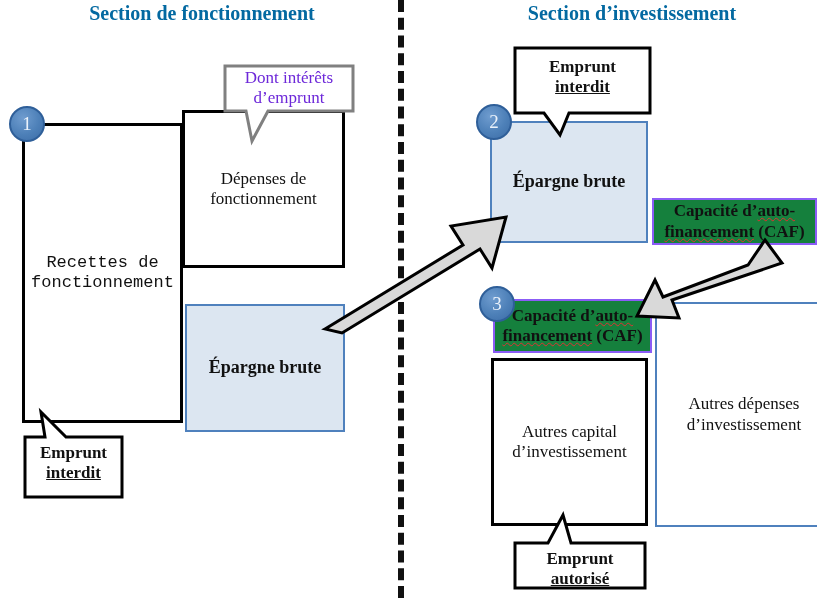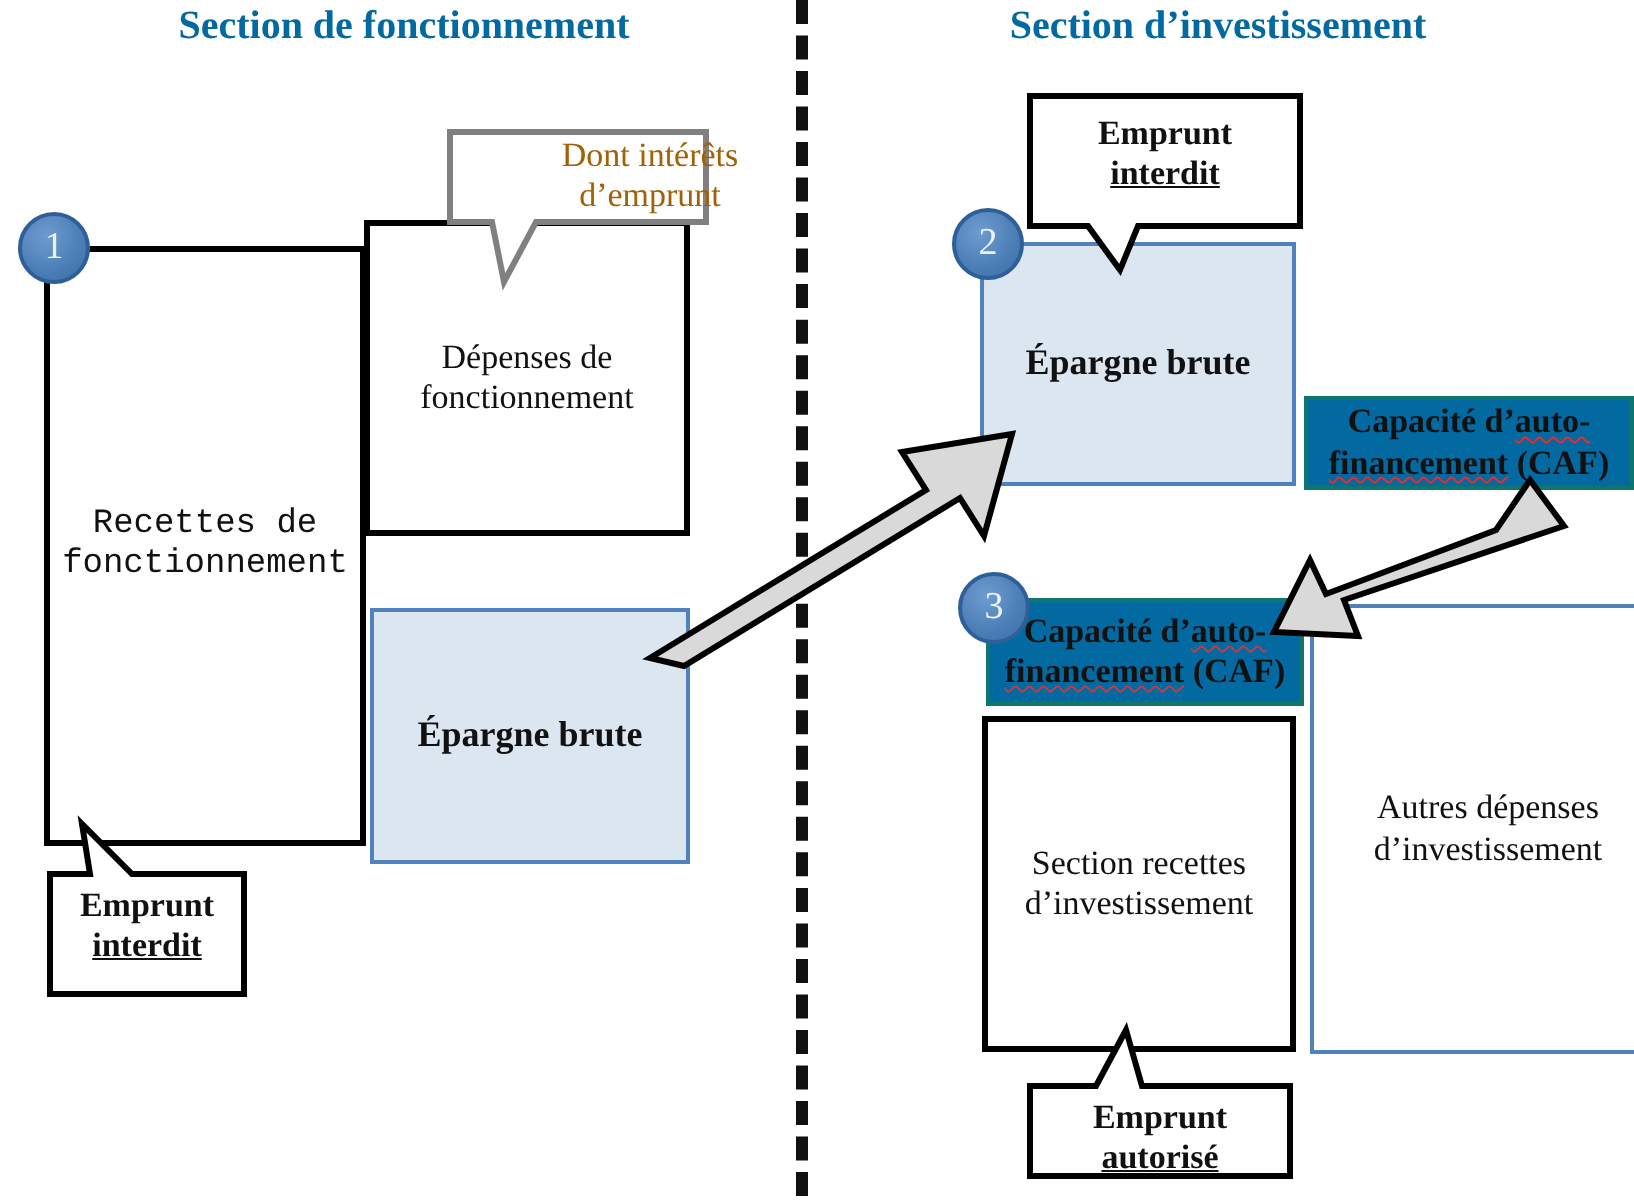--- a/index.html
+++ b/index.html
@@ -21,21 +21,21 @@
     position: absolute;
     font-family: "Liberation Serif", "DejaVu Serif", serif;
     font-weight: bold;
     font-size: 20px;
     color: #0369a1;
     text-align: center;
     white-space: nowrap;
     letter-spacing: 0px;
   }
   #title-left  { left: 22px;  top: 2px;  width: 360px; }
-  #title-right { left: 424px; top: 2px;  width: 370px; }
+  #title-right { left: 447px; top: 2px;  width: 370px; }
 
   
   #divider {
     position: absolute;
     left: 398px;
     top: 0px;
     width: 0px;
     height: 598px;
     border-left: 6px dashed #111111;
   }
@@ -56,22 +56,22 @@
     border: 3px solid #000000;
     font-size: 17px;
   }
   .box-lightblue {
     background: #dce6f1;
     border: 2px solid #4f81bd;
     font-weight: bold;
     font-size: 18px;
   }
   .box-midblue {
-    background: #0369a1;
-    border: 2px solid #0f766e;
+    background: #15803d;
+    border: 2px solid #8b5cf6;
     font-weight: bold;
     font-size: 17px;
   }
   .box-blueoutline {
     background: #ffffff;
     border: 2px solid #4f81bd;
     font-size: 17px;
   }
   .box-inner { padding: 0 6px; }
 
@@ -116,23 +116,22 @@
     z-index: 25;
     text-align: center;
     font-family: "Liberation Serif", "DejaVu Serif", serif;
     font-weight: bold;
     font-size: 17px;
     color: #111111;
     line-height: 1.15;
   }
   .callout-label.gray {
     font-weight: normal;
-    color: #a16207;
-    font-size: 17px;
-    margin-left: 36px;
+    color: #6d28d9;
+    font-size: 17px;
   }
 </style>
 </head>
 <body>
 
 <div id="stage">
 
   <div class="section-title" id="title-left">Section de fonctionnement</div>
   <div class="section-title" id="title-right">Section d’investissement</div>
 
@@ -170,21 +169,21 @@
 
   <div class="box box-midblue" id="box-caf-bottom" style="left:493px; top:299px; width:159px; height:54px;">
     <div class="box-inner">
       <span>Capacité d’</span><span class="squiggle">auto-</span><br>
       <span class="squiggle">financement</span><span> (CAF)</span>
     </div>
   </div>
 
   <div class="box box-white" id="box-autres-recettes" style="left:491px; top:358px; width:157px; height:168px;">
     <div class="box-inner">
-      <span>Section recettes</span><br>
+      <span>Autres capital</span><br>
       <span>d’investissement</span>
     </div>
   </div>
 
   <div class="box box-blueoutline" id="box-autres-depenses" style="left:655px; top:302px; width:178px; height:225px;">
     <div class="box-inner">
       <span>Autres dépenses</span><br>
       <span>d’investissement</span>
     </div>
   </div>

